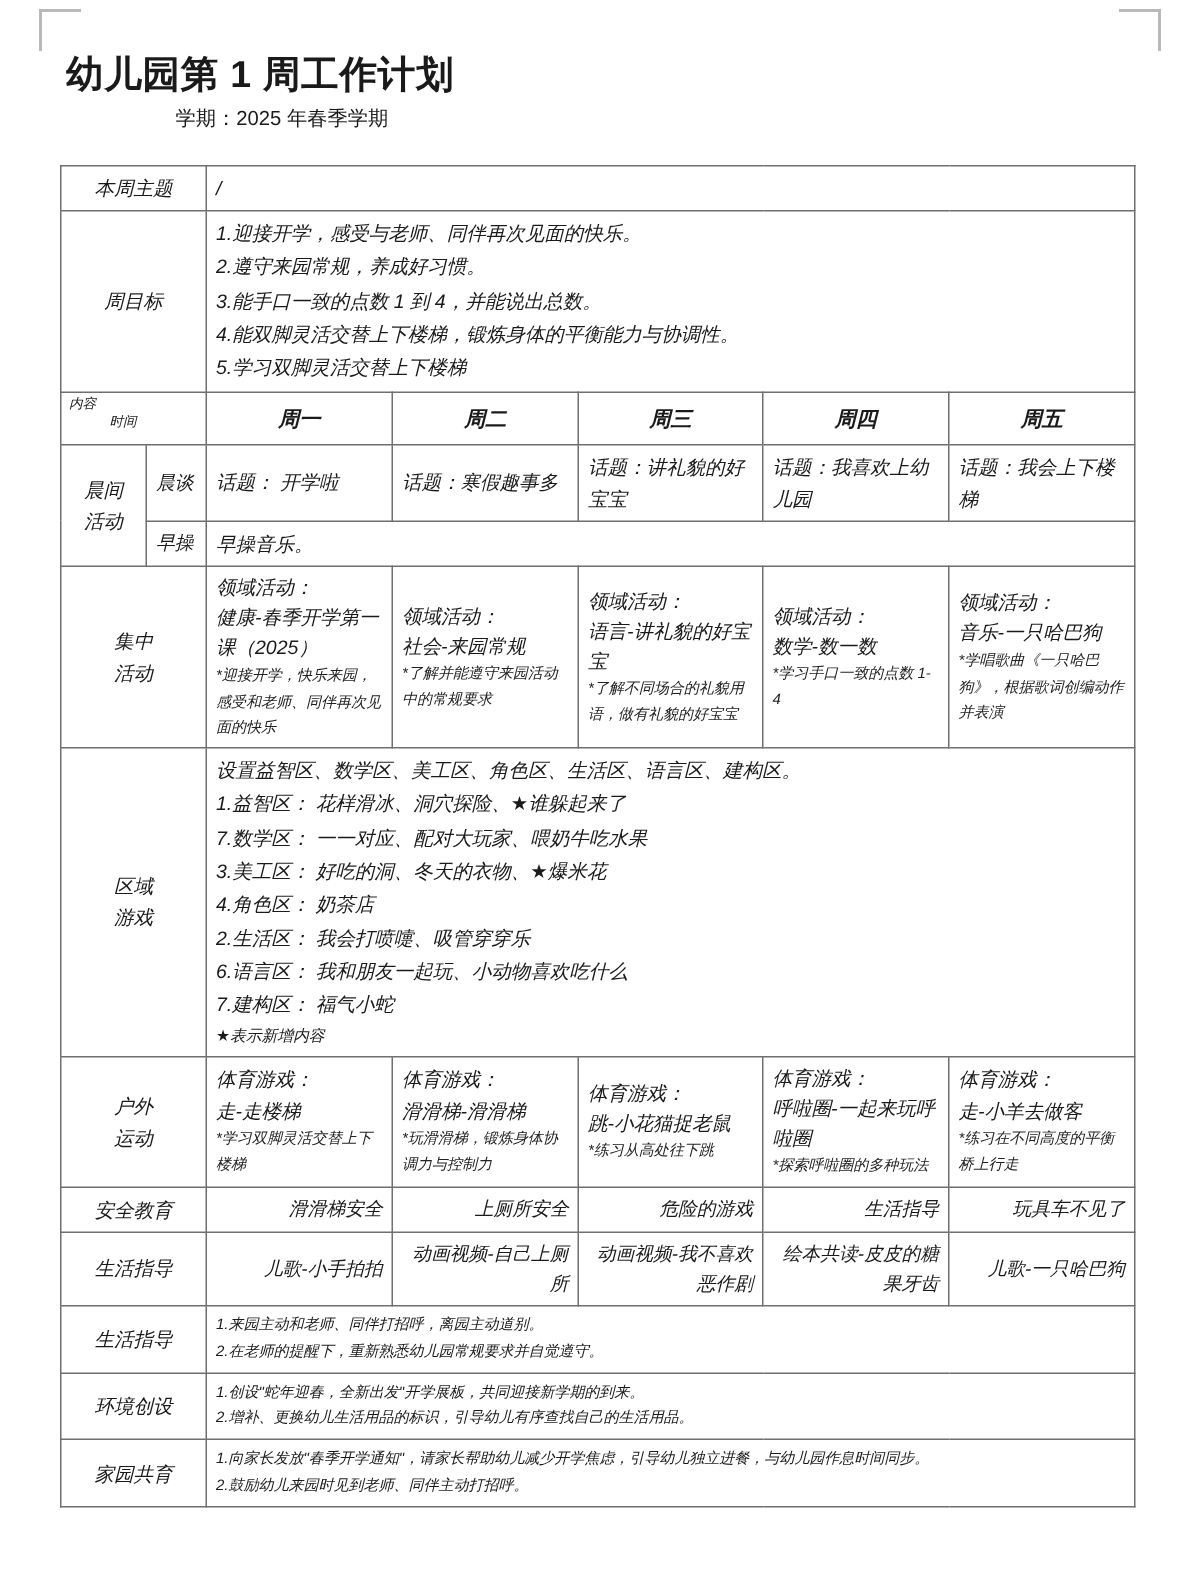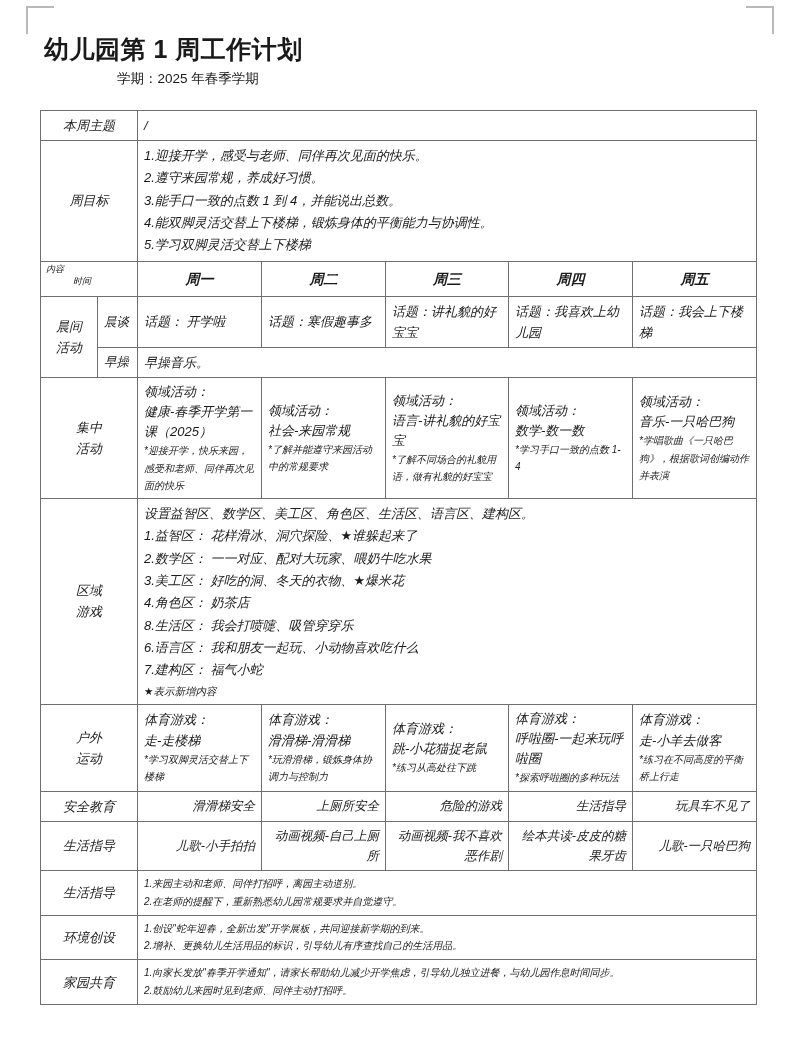--- a/index.html
+++ b/index.html
@@ -258,24 +258,24 @@
           <div class="act-note">*学唱歌曲《一只哈巴狗》，根据歌词创编动作并表演</div>
         </td>
       </tr>
 
       <tr>
         <td class="lbl tall" colspan="2">区域
 游戏</td>
         <td class="body-cell" colspan="5">
           <div class="list-line">设置益智区、数学区、美工区、角色区、生活区、语言区、建构区。</div>
           <div class="list-line">1.益智区： 花样滑冰、洞穴探险、★谁躲起来了</div>
-          <div class="list-line">2.数学区： 一一对应、配对大玩家、喂奶牛吃水果</div>
+          <div class="list-line">7.数学区： 一一对应、配对大玩家、喂奶牛吃水果</div>
           <div class="list-line">3.美工区： 好吃的洞、冬天的衣物、★爆米花</div>
           <div class="list-line">4.角色区： 奶茶店</div>
-          <div class="list-line">8.生活区： 我会打喷嚏、吸管穿穿乐</div>
+          <div class="list-line">2.生活区： 我会打喷嚏、吸管穿穿乐</div>
           <div class="list-line">6.语言区： 我和朋友一起玩、小动物喜欢吃什么</div>
           <div class="list-line">7.建构区： 福气小蛇</div>
           <div class="list-note">★表示新增内容</div>
         </td>
       </tr>
 
       <tr>
         <td class="lbl tall" colspan="2">户外
 运动</td>
         <td class="body-cell">

